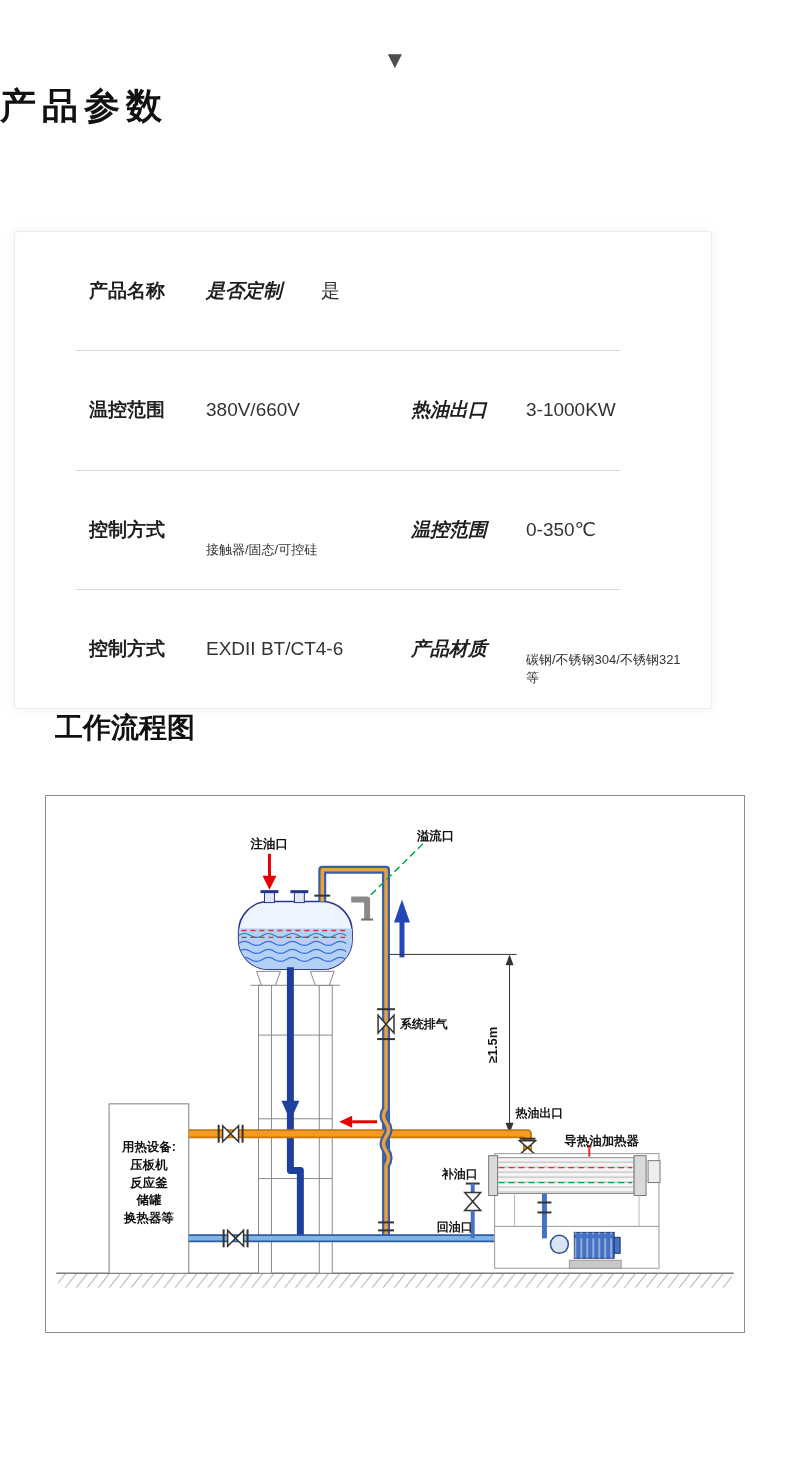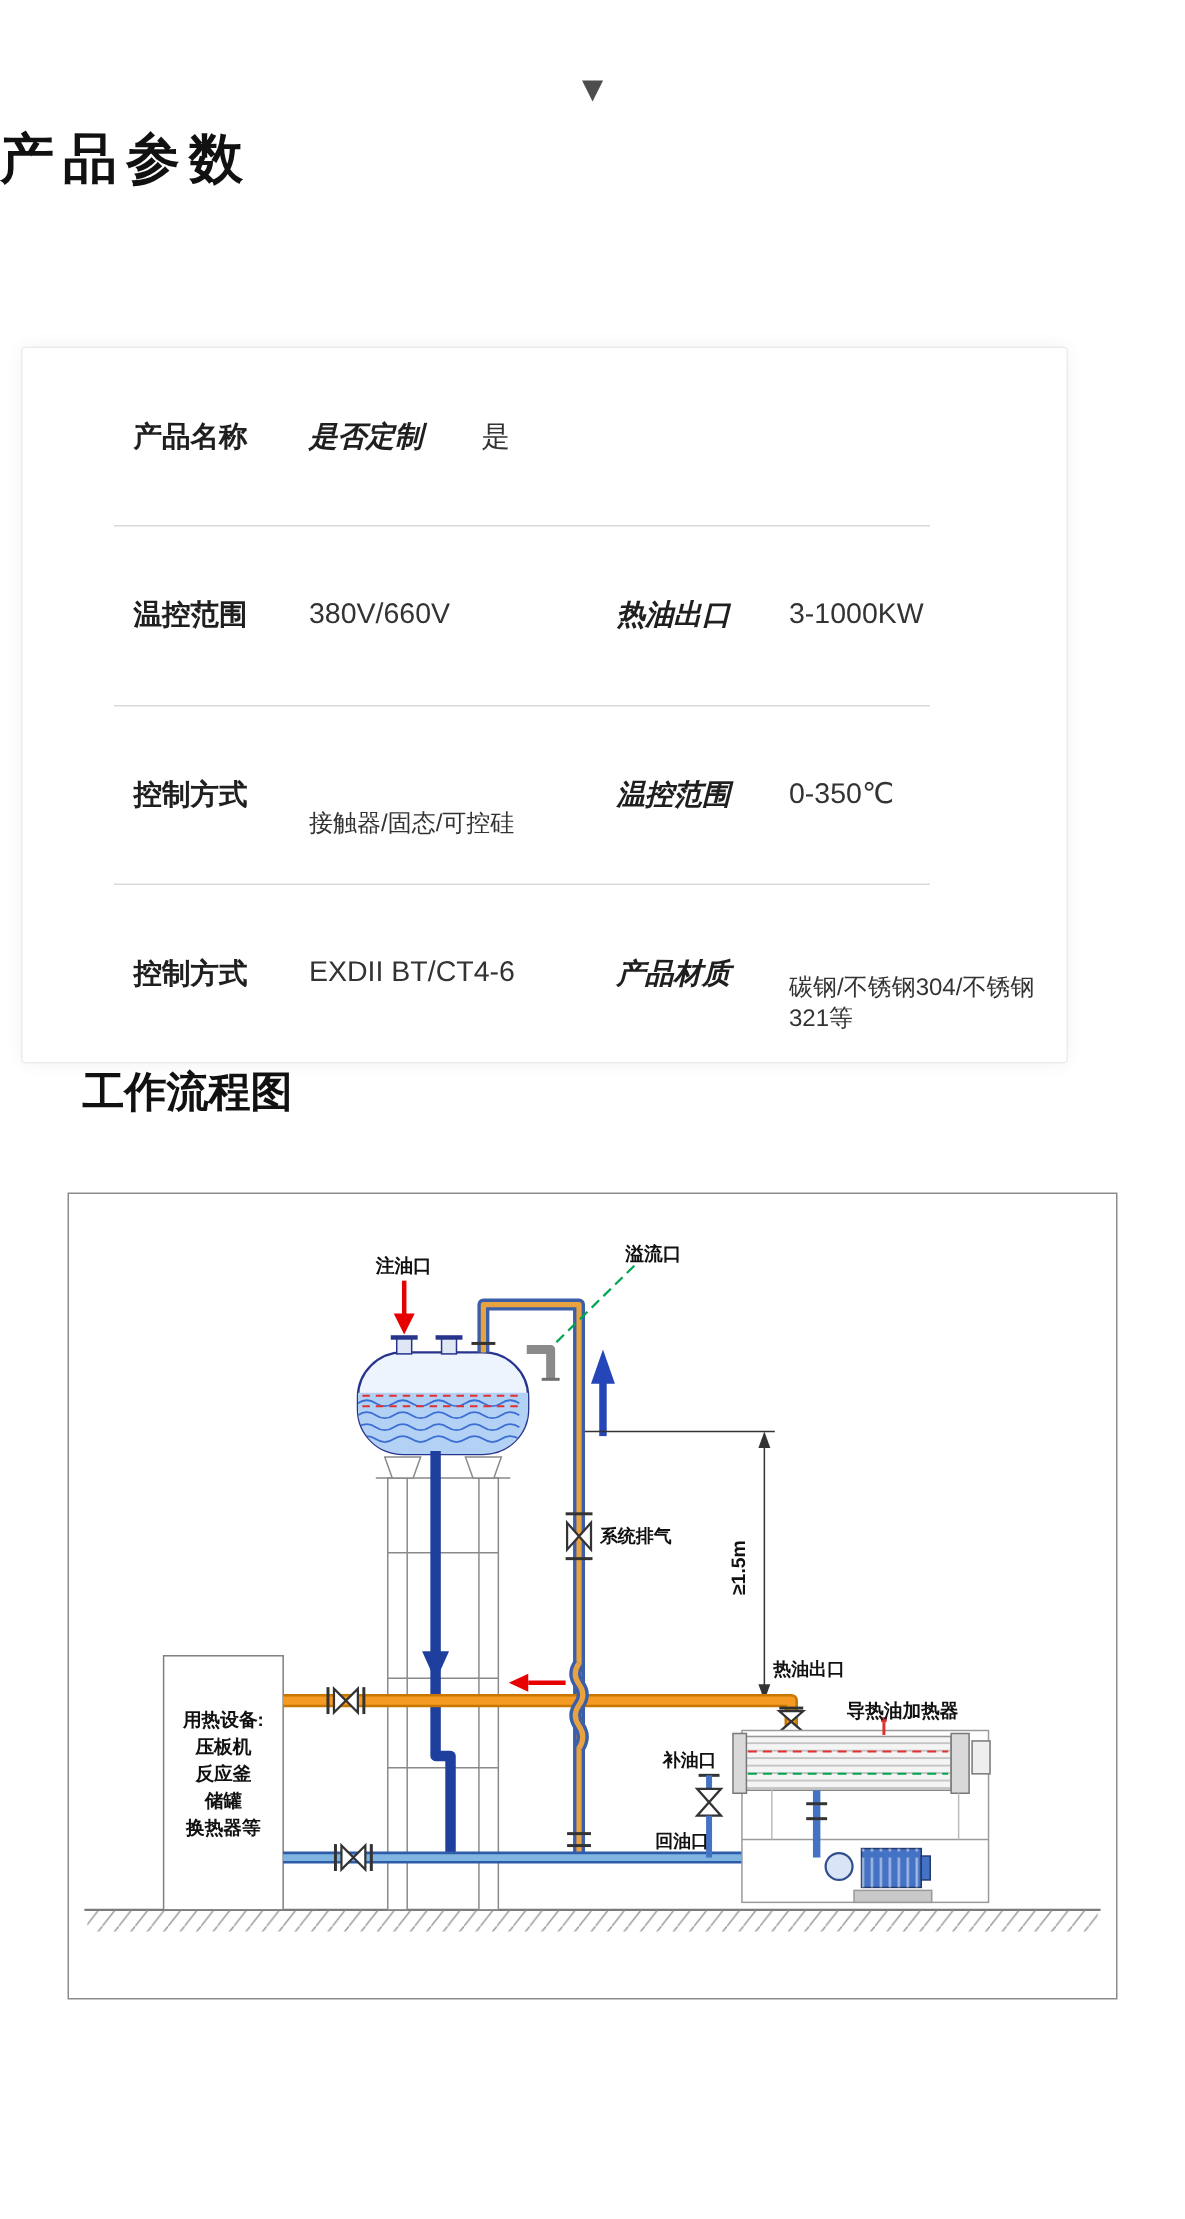--- a/index.html
+++ b/index.html
@@ -29,21 +29,21 @@
   }
   .param-row {
     flex:1;
     display:flex; align-items:center;
     padding-left:74px; padding-right:20px;
   }
   .param-row .lbl { width:117px; font-size:19px; font-weight:600; color:#1f1f1f; flex:none; }
   .param-row .val1 { width:205px; font-size:19px; color:#333; flex:none; }
   .param-row .lbl2 { width:115px; font-size:19px; font-weight:600; color:#1f1f1f; flex:none;font-style:italic; }
   .param-row .val2 { flex:1; font-size:19px; color:#333; }
-  .param-row .sm { font-size:16px;margin-top:40px; }
+  .param-row .sm { font-size:13px;margin-top:40px; }
   .row-divider {
     height:1px; background:#d9d9d9;
     margin-left:61px; margin-right:91px; flex:none;
   }
   .flow-title {
     padding-left:55px;
     font-size:28px; font-weight:bold; color:#111;
   }
   .diagram-box {
     margin:48px 0 0 45px;

